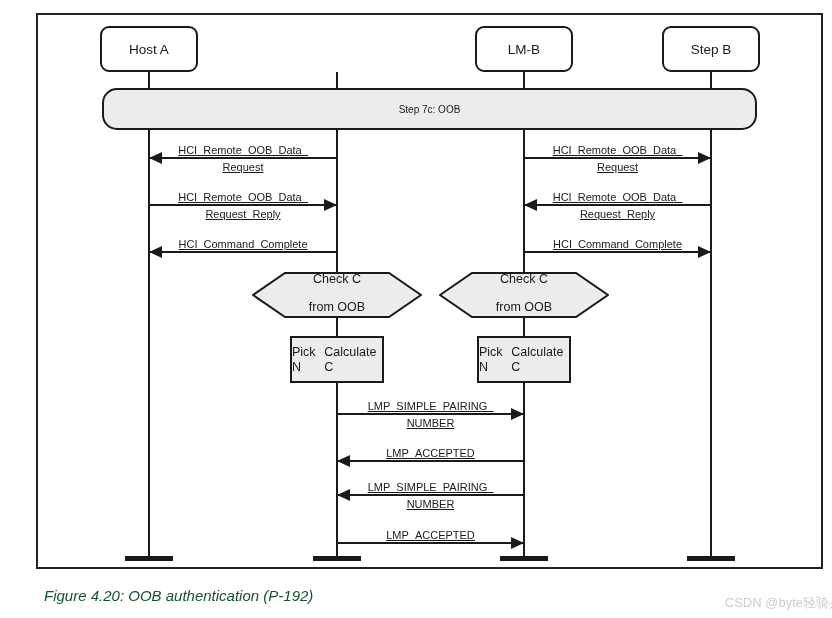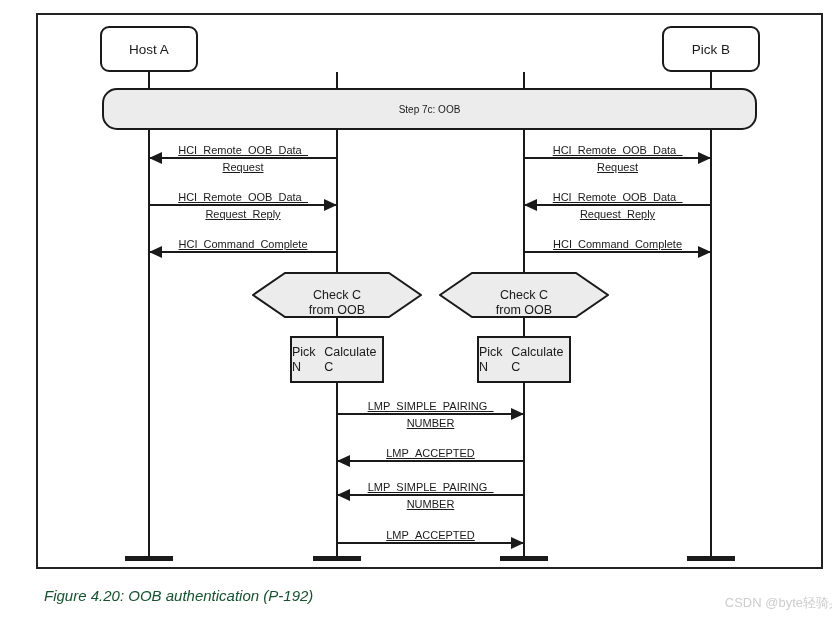--- a/index.html
+++ b/index.html
@@ -35,21 +35,21 @@
     border:6px solid transparent; border-left:0; border-right:13px solid var(--line,#1a1a1a);
   }
   .arrow.right::after {
     content:""; position:absolute; right:0; top:-5px; width:0; height:0;
     border:6px solid transparent; border-right:0; border-left:13px solid var(--line,#1a1a1a);
   }
   .hex { position:absolute; top:272px; width:170px; height:46px; z-index:2; }
   .hex svg { position:absolute; left:0; top:0; }
   .hex .hex-label {
     position:absolute; inset:0; display:flex; flex-direction:column;
-    align-items:center; justify-content:flex-end; font-size:12.5px; line-height:15px;
+    align-items:center; justify-content:flex-start; font-size:12.5px; line-height:15px;gap:13px;
   }
   .pbox {
     position:absolute; top:336px; width:94px; height:47px; box-sizing:border-box;
     border:2px solid var(--line,#1a1a1a); background:var(--fill_gray,#ececec);
     display:flex; flex-direction:row; align-items:center; justify-content:center;
     font-size:12.5px; line-height:15px; z-index:2;
   }
   .caption {
     position:absolute; left:25px; top:587px; font-size:15px; font-style:italic; color:#14532d;
     white-space:nowrap;
@@ -67,22 +67,25 @@
   <div class="frame"></div>
 
   <div class="lifeline" style="left:129px"></div>
   <div class="lifeline" style="left:317px"></div>
   <div class="lifeline" style="left:504px"></div>
   <div class="lifeline" style="left:691px"></div>
 
   <div class="actor" style="left:81px">
       <span>Host A</span>
     </div>
+  <div class="actor" style="left:456px">
+      <span>LM-B</span>
+    </div>
   <div class="actor" style="left:643px">
-      <span>Pick B</span>
+      <span>Step B</span>
     </div>
 
   <div class="banner">
     <span>Step 7c: OOB</span>
   </div>
 
   <div class="msg" style="left:130px;top:143px;width:188px">
     <div class="lbl">HCI_Remote_OOB_Data_</div>
     <div class="arrow left"></div>
     <div class="lbl l2">Request</div>

